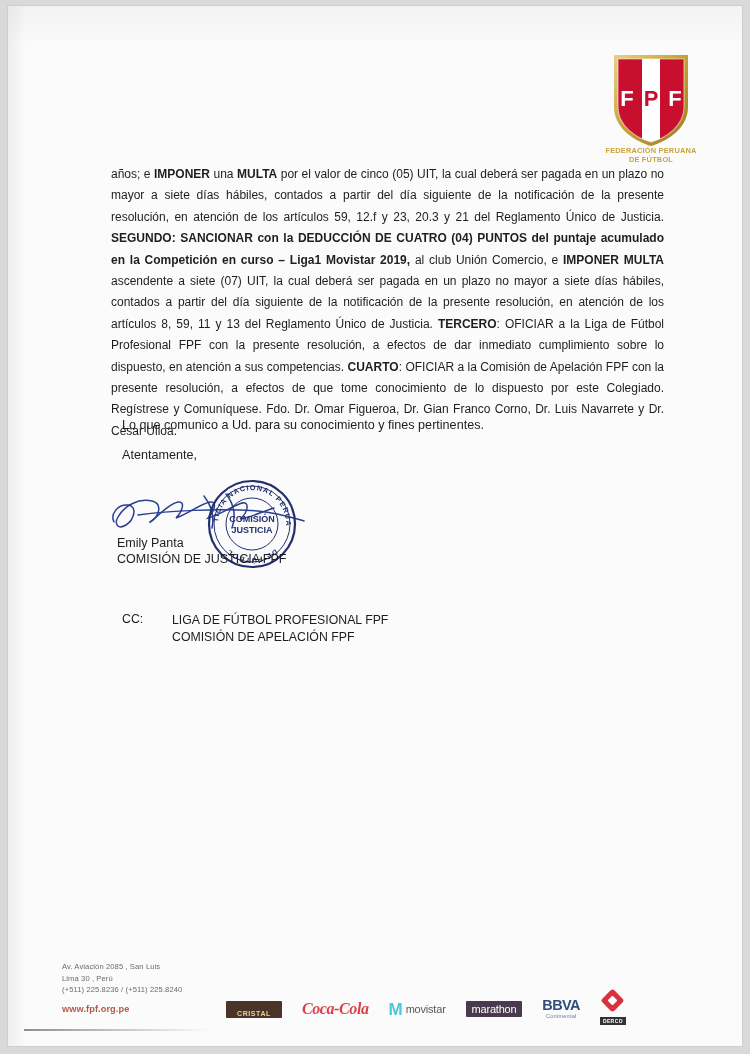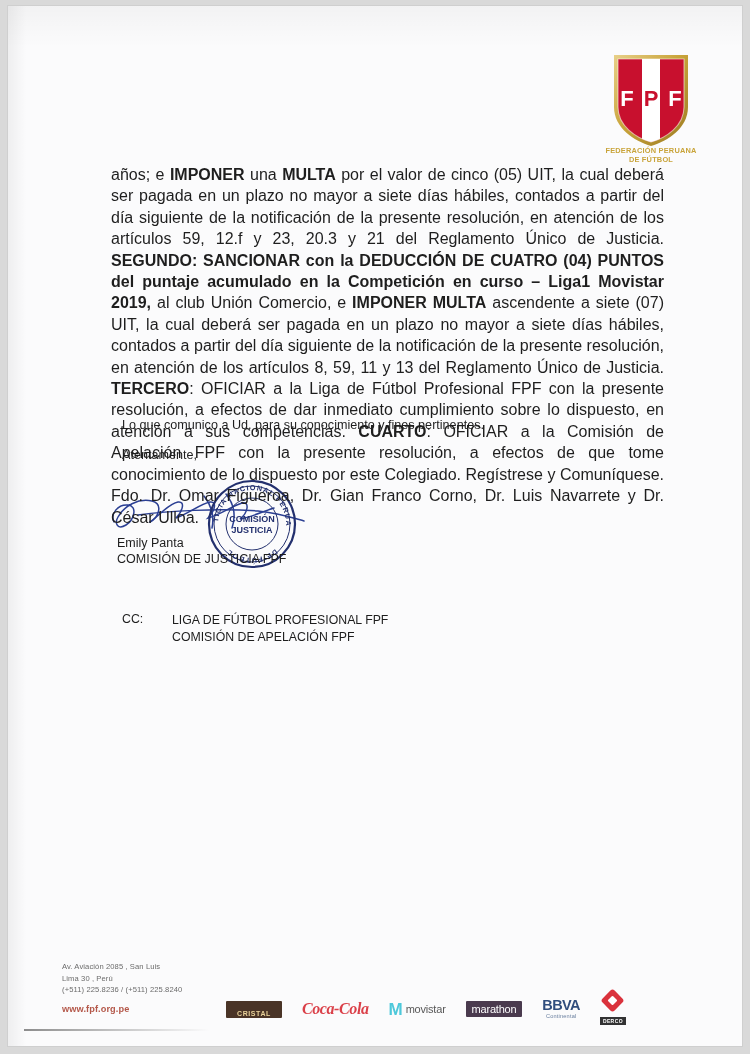--- a/index.html
+++ b/index.html
@@ -59,21 +59,21 @@
     text-transform: uppercase;
     white-space: nowrap;
   }
 
   
   .body-text {
     position: absolute;
     left: 103px;
     top: 158px;
     width: 553px;
-    font-size: 16px;
+    font-size: 12px;
     line-height: 21.4px;
     color: #1e1e1e;
     text-align: justify;
     text-justify: inter-word;
     z-index: 3;
   }
   .body-text b { font-weight: bold; }
 
   .para-comunico {
     position: absolute;

